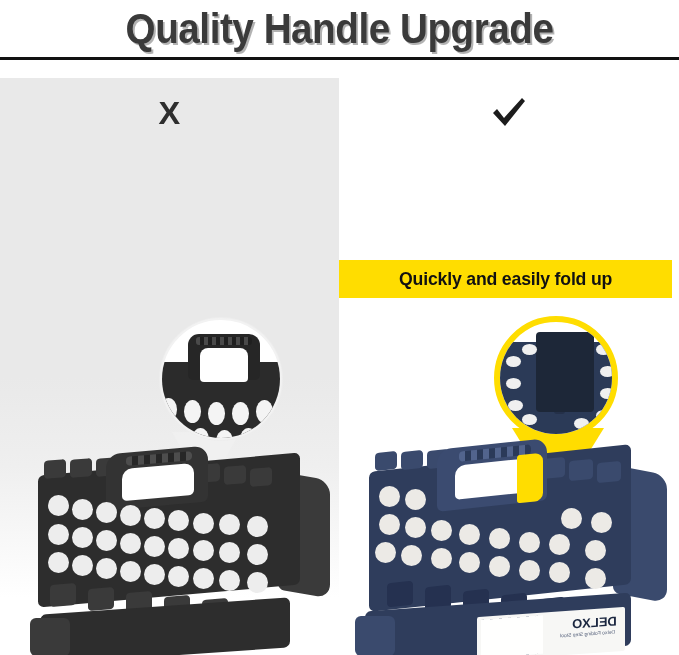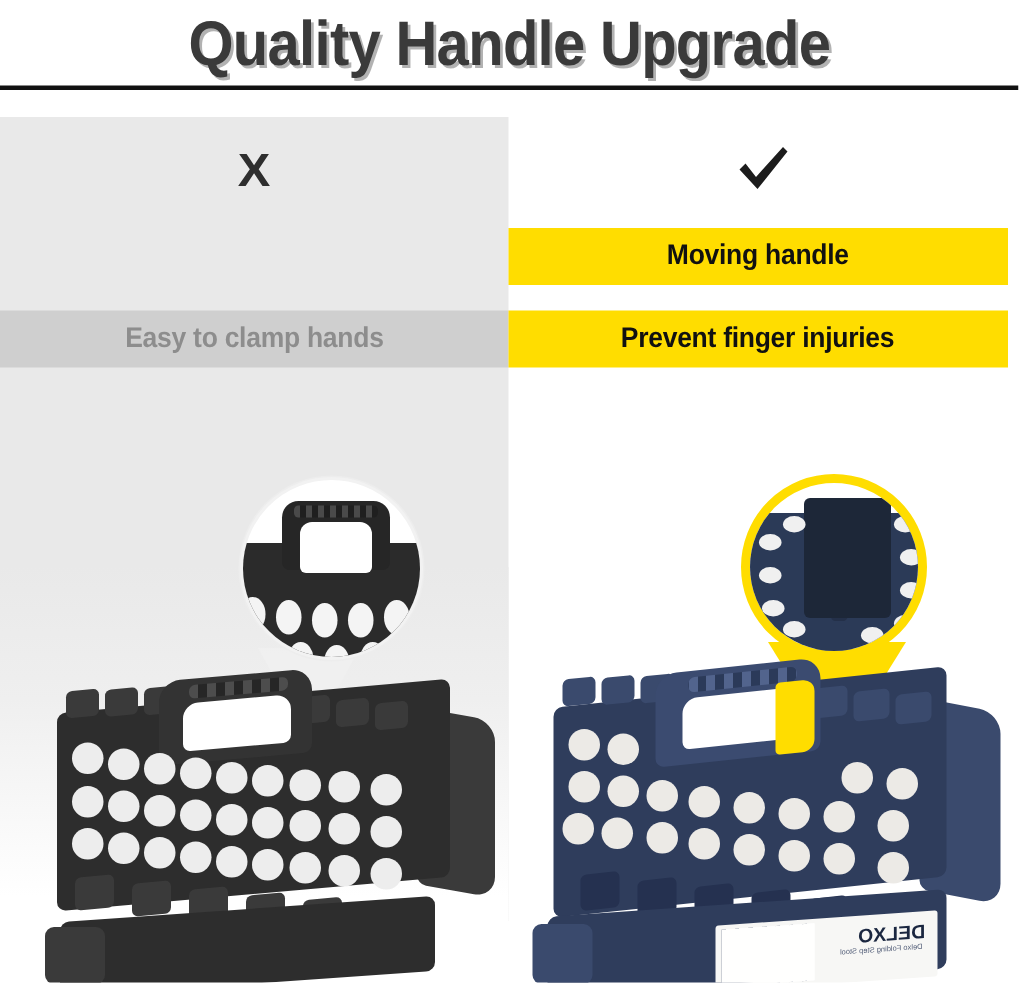--- a/index.html
+++ b/index.html
@@ -248,31 +248,25 @@
     <div class="hdr-cell hdr-left">
       <span class="mark-x">X</span>
     </div>
     <div class="hdr-cell hdr-right">
       <svg class="mark-check" viewBox="0 0 40 40">
         <path d="M4 20 L8 16 L15 25 L33 5 L36 8 L16 33 Z" fill="#1c1c1c"></path>
       </svg>
     </div>
   </div>
 
-  <div class="band band-right r1">
-    <span class="band-txt txt-pos">Moving handle</span>
-  </div>
-
-  <div class="band band-left r2">
-    <span class="band-txt txt-neg">Easy to clamp hands</span>
-  </div>
-  <div class="band band-right r2">
-    <span class="band-txt txt-pos">Prevent finger injuries</span>
-  </div>
-
+
+
+  <div class="band band-right r3">
+    <span class="band-txt txt-pos">Quickly and easily fold up</span>
+  </div>
 
   <div class="cone cone-left"></div>
   <div class="cone cone-right"></div>
   <div class="cone-dot"></div>
 
   <div class="mag mag-left">
     <div class="mag-inner">
       <div class="zl-body"></div>
       <div class="zl-handle"></div>
       <div class="zl-ridge"></div>

